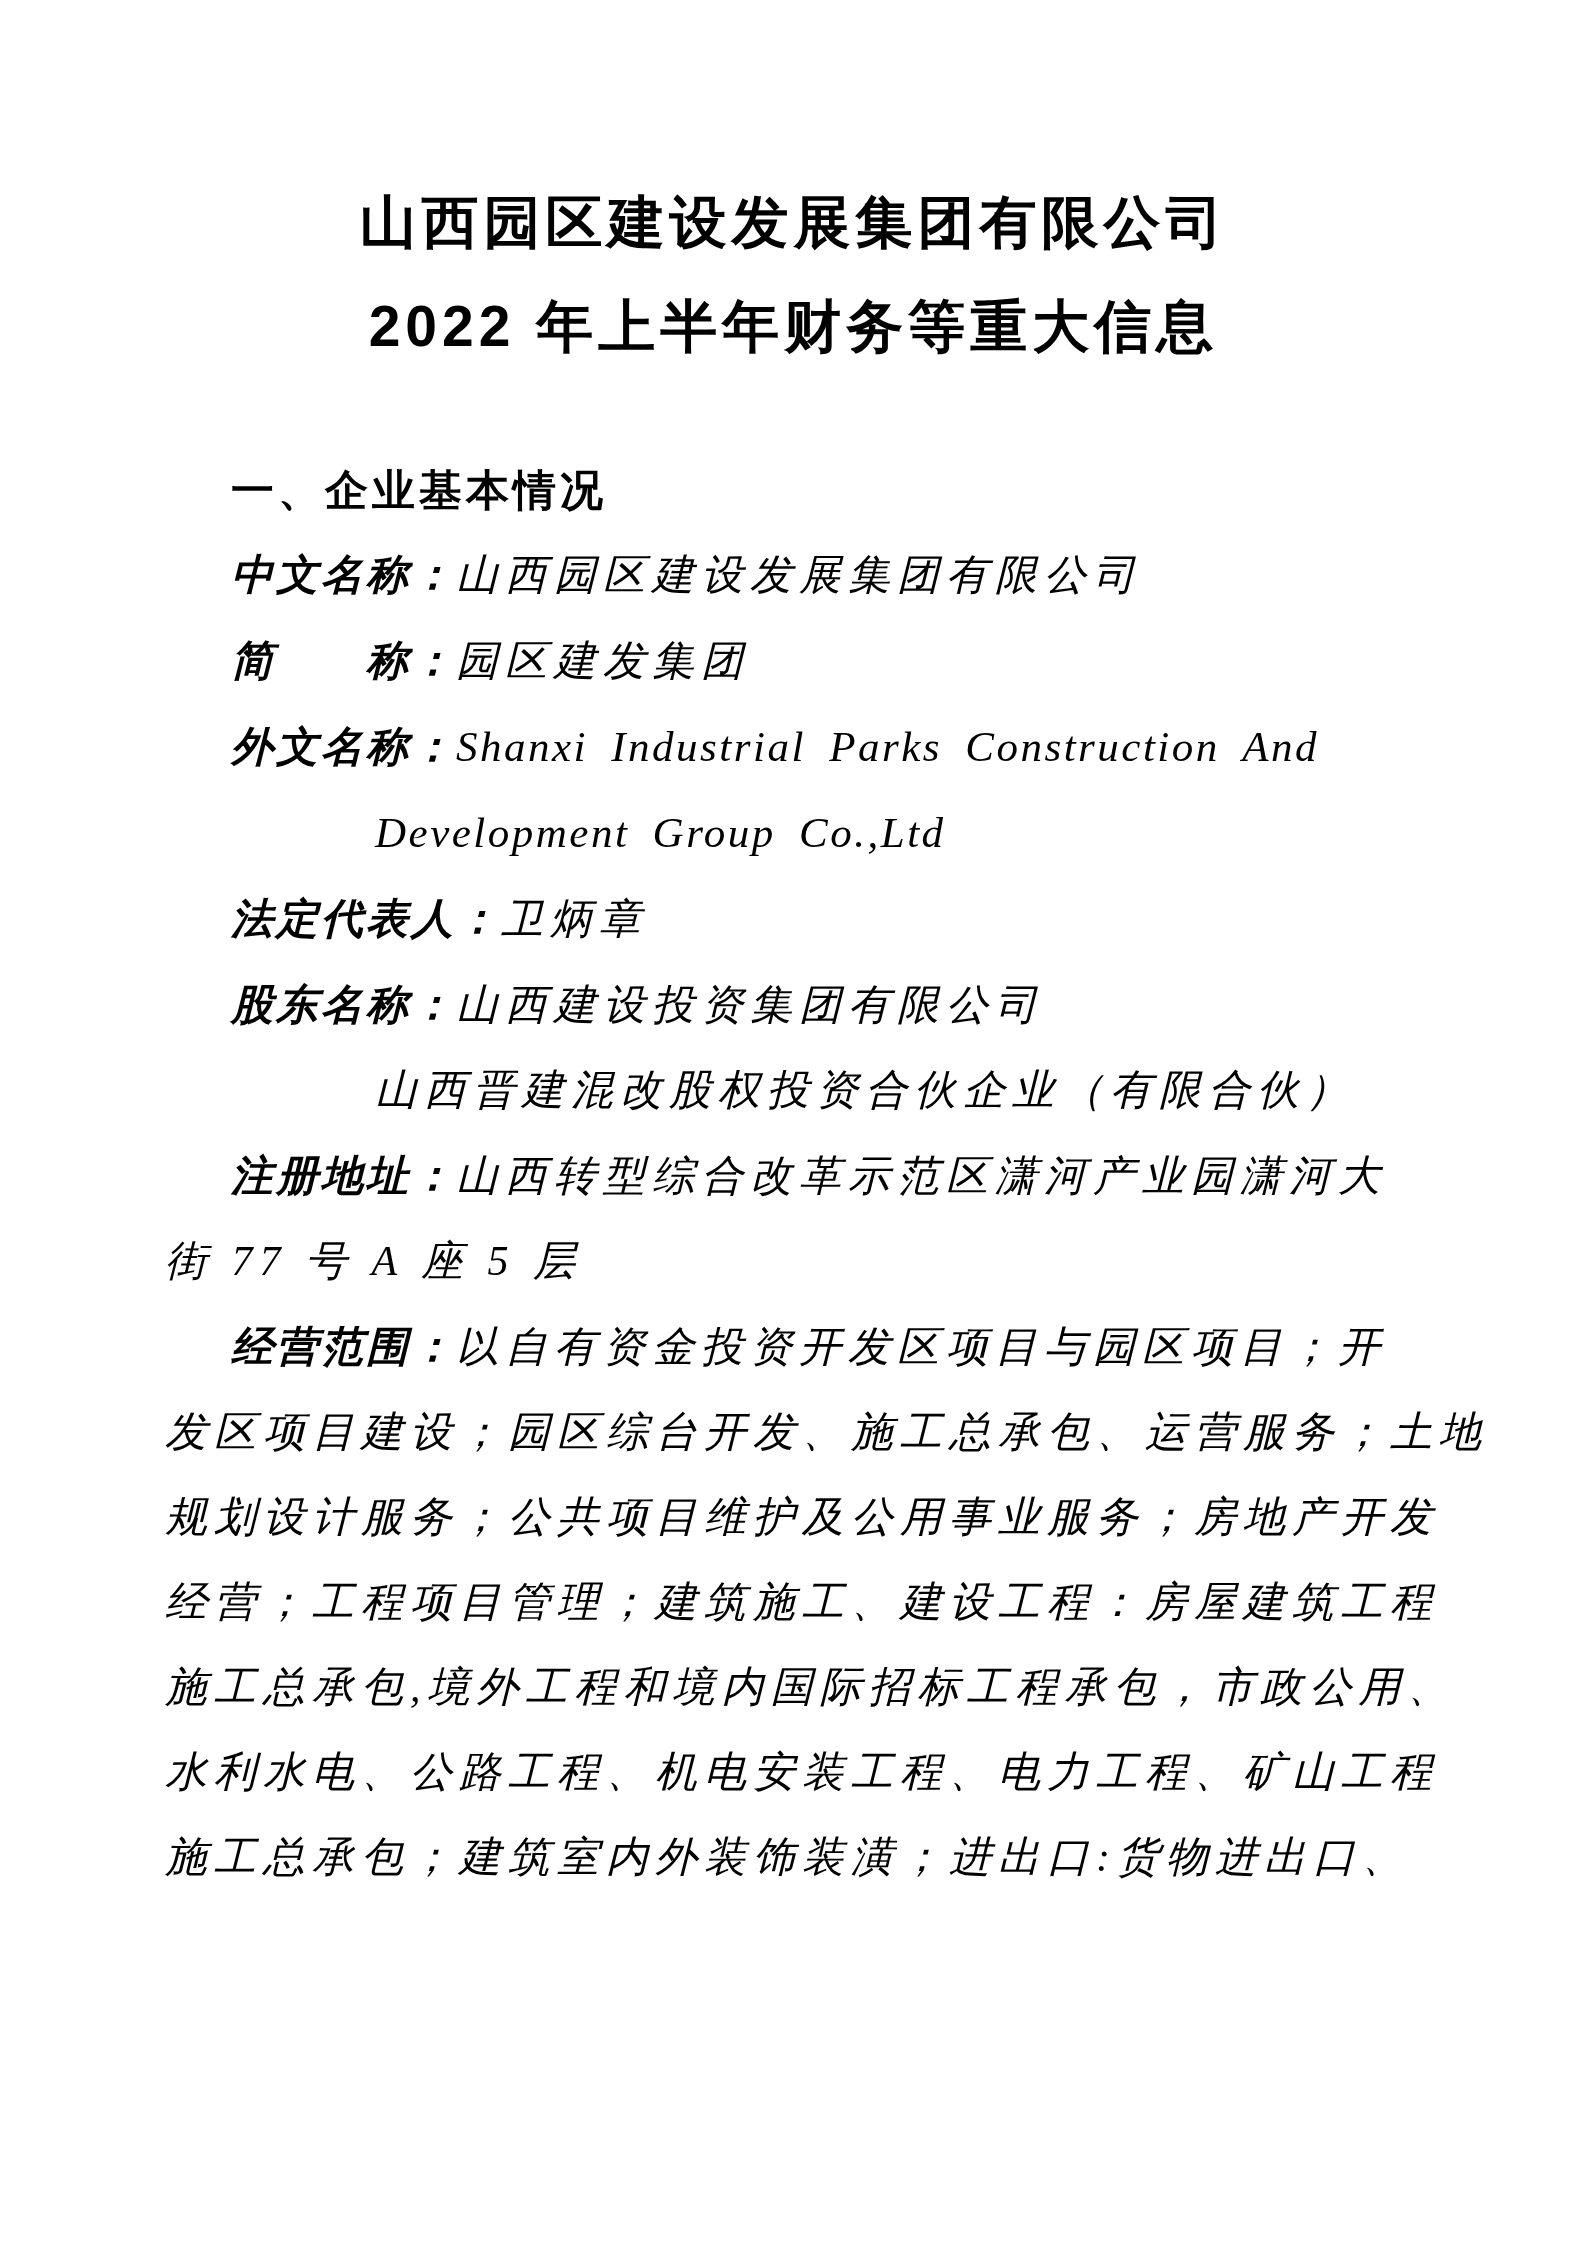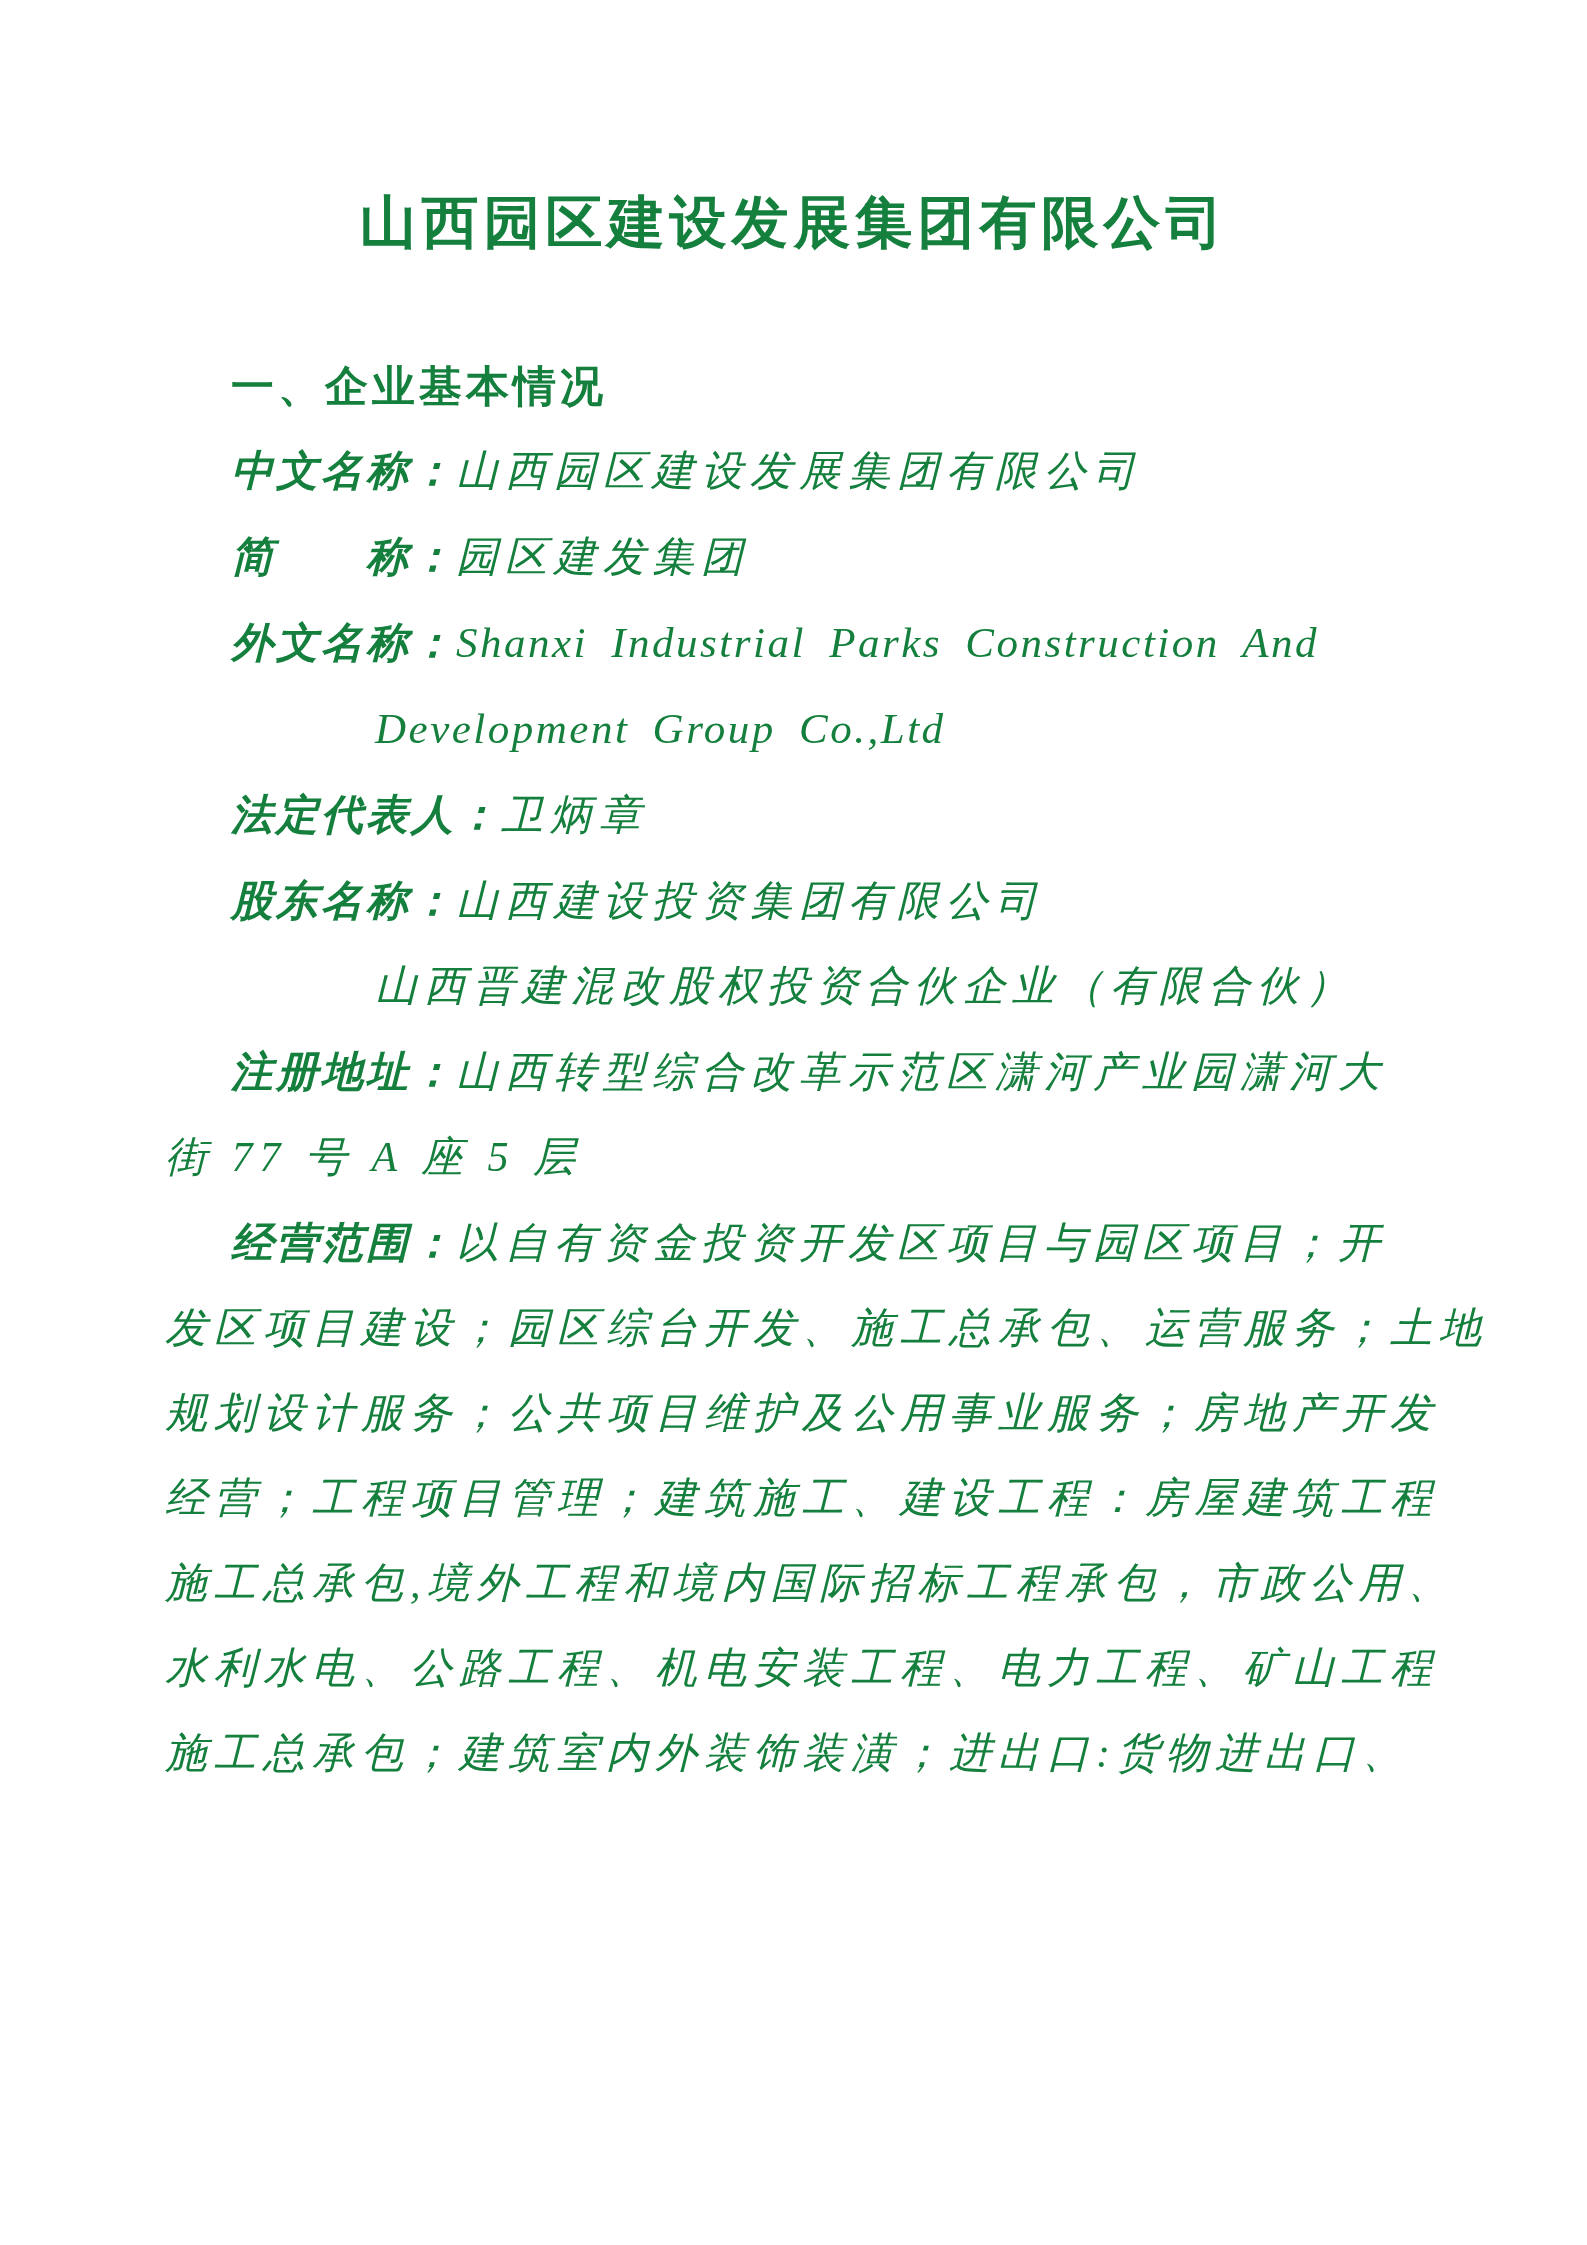--- a/index.html
+++ b/index.html
@@ -5,21 +5,21 @@
   html, body {
     margin: 0;
     padding: 0;
     background: #ffffff;
   }
   .page {
     position: relative;
     width: 1587px;
     height: 2245px;
     background: #ffffff;
-    color: #15803d;
+    color: #000000;
     overflow: hidden;
     font-family: "Liberation Serif", serif;
   }
   .content {
     padding: 0 165px;
   }
   .titles {
     padding-top: 190px;
     text-align: center;
     font-family: "Liberation Sans", sans-serif;
@@ -73,20 +73,21 @@
   }
 </style>
 </head>
 <body>
 
 <div class="page">
   <div class="content">
 
     <div class="titles">
       <div class="title-line1">山西园区建设发展集团有限公司</div>
+      <div class="title-line2">2022 年上半年财务等重大信息</div>
     </div>
 
     <div class="section-heading">一、企业基本情况</div>
 
     <div class="fields">
 
       <div class="line indent">
         <span class="lbl">中文名称：</span><span class="val">山西园区建设发展集团有限公司</span>
       </div>
 

